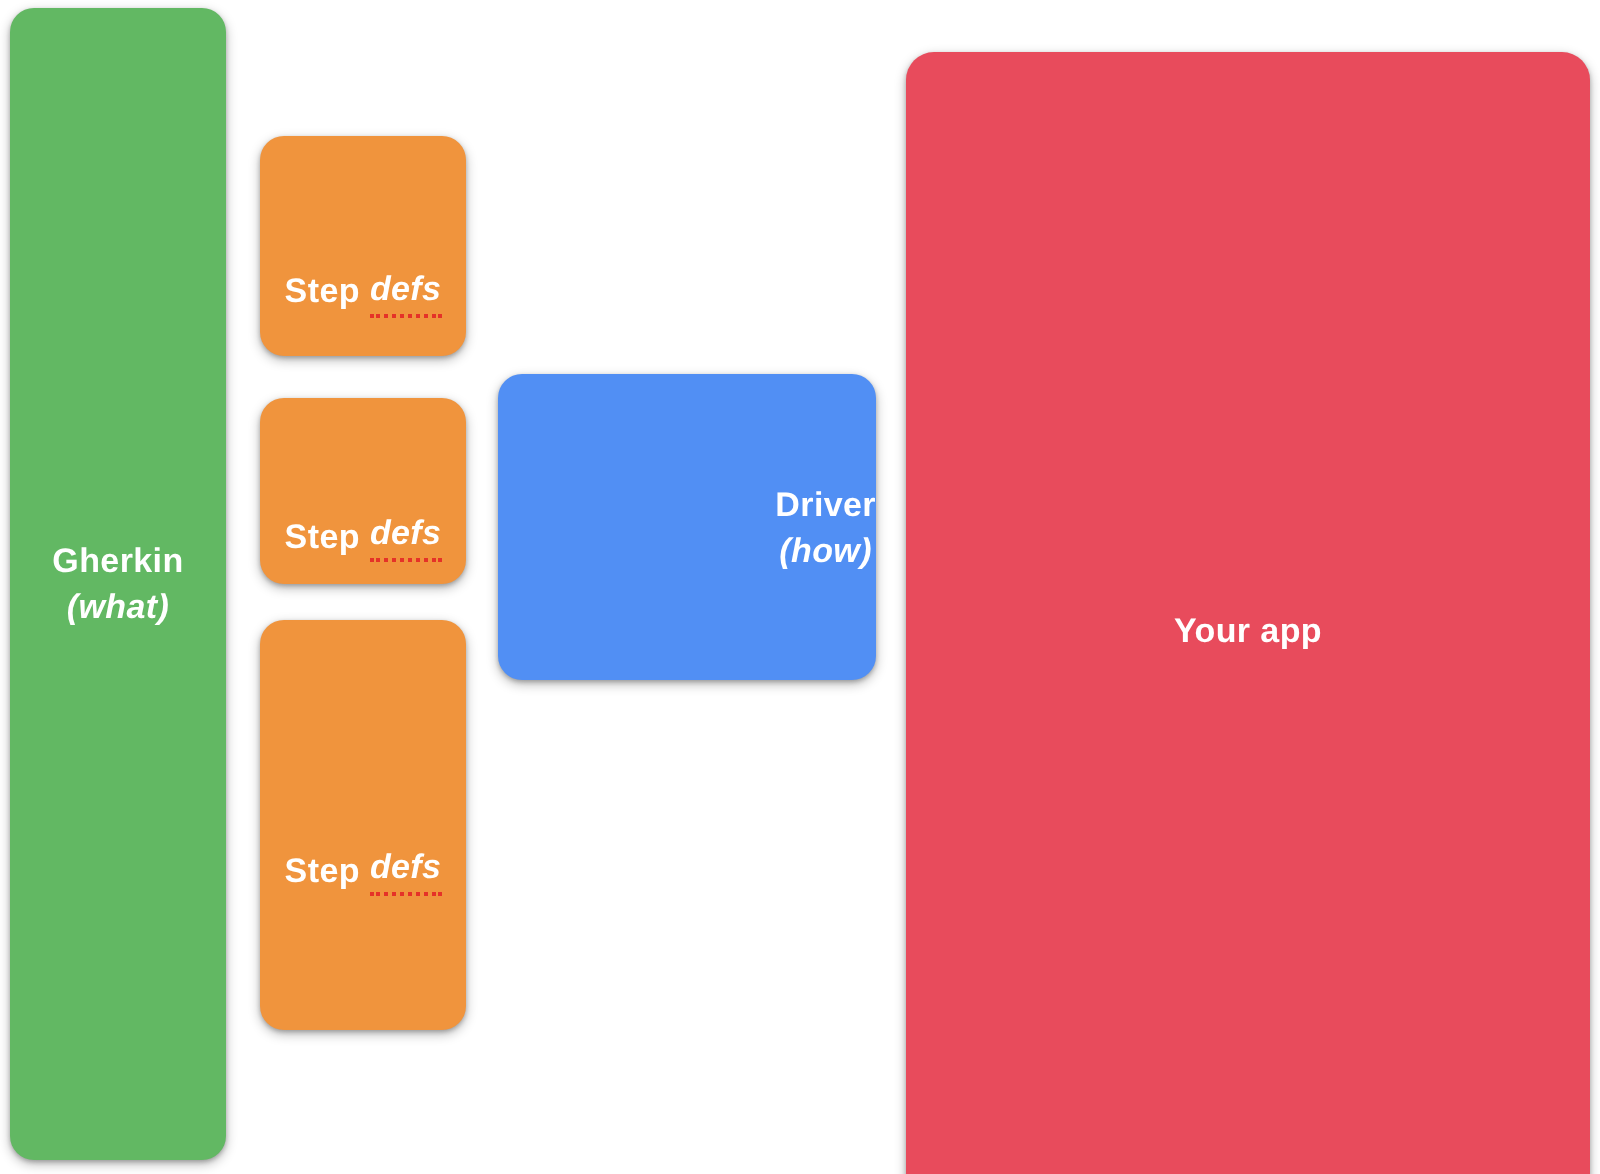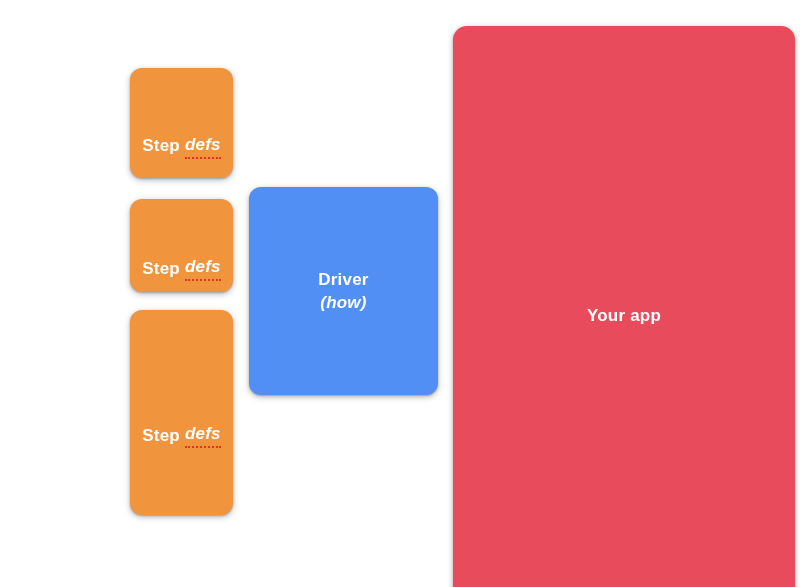--- a/index.html
+++ b/index.html
@@ -42,28 +42,34 @@
   .misspelled {
     border-bottom: 2px dotted #e53228;
     padding-bottom: 1px;
     font-style: italic;
   }
   
   .box-gherkin   { left: 5px;   top: 4px;   width: 108px; height: 576px; }
   .box-stepdefs1 { left: 130px; top: 68px;  width: 103px; height: 110px; }
   .box-stepdefs2 { left: 130px; top: 199px; width: 103px; height: 93px;  }
   .box-stepdefs3 { left: 130px; top: 310px; width: 103px; height: 205px; }
-  .box-driver    { left: 249px; top: 187px; width: 189px; height: 208px; }
+  .box-driver    { left: 249px; top: 187px; width: 189px; height: 153px; justify-content: flex-end; }
   .box-yourapp   { left: 453px; top: 4px;   width: 342px; height: 578px; border-radius: 14px; margin-top: 22px; }
 </style>
 </head>
 <body>
 
 <div class="canvas" style="color: rgb(255, 255, 255);">
 
+  <div class="box box-gherkin" style="background-color: rgb(98, 184, 99);">
+    <div class="label">
+      <div>Gherkin</div>
+      <div class="sub">(what)</div>
+    </div>
+  </div>
 
   <div class="box box-stepdefs1" style="background-color: rgb(240, 148, 61);">
     <div class="label words">
       <span>Step</span>
       <span class="misspelled" style="border-bottom-color: rgb(229, 50, 40);">defs</span>
     </div>
   </div>
 
   <div class="box box-stepdefs2" style="background-color: rgb(240, 148, 61);">
     <div class="label words">

